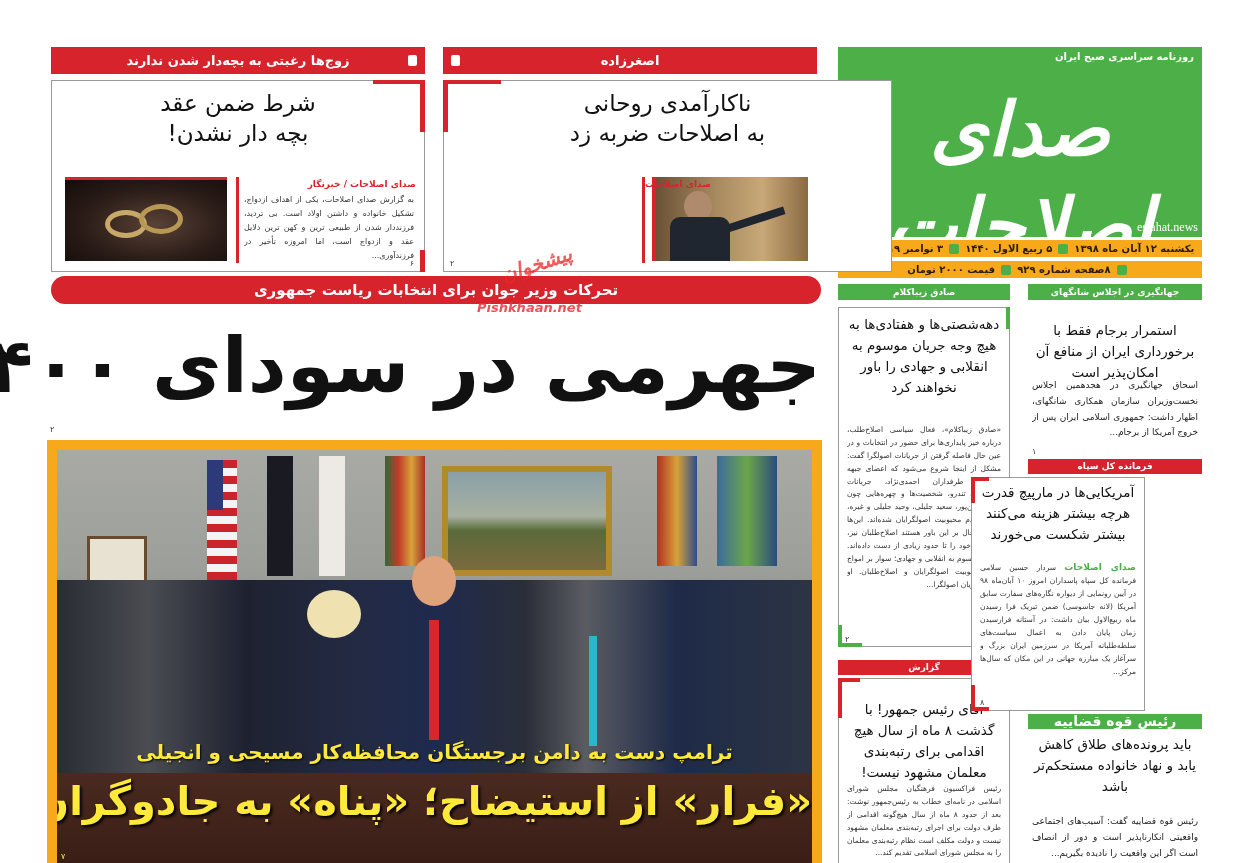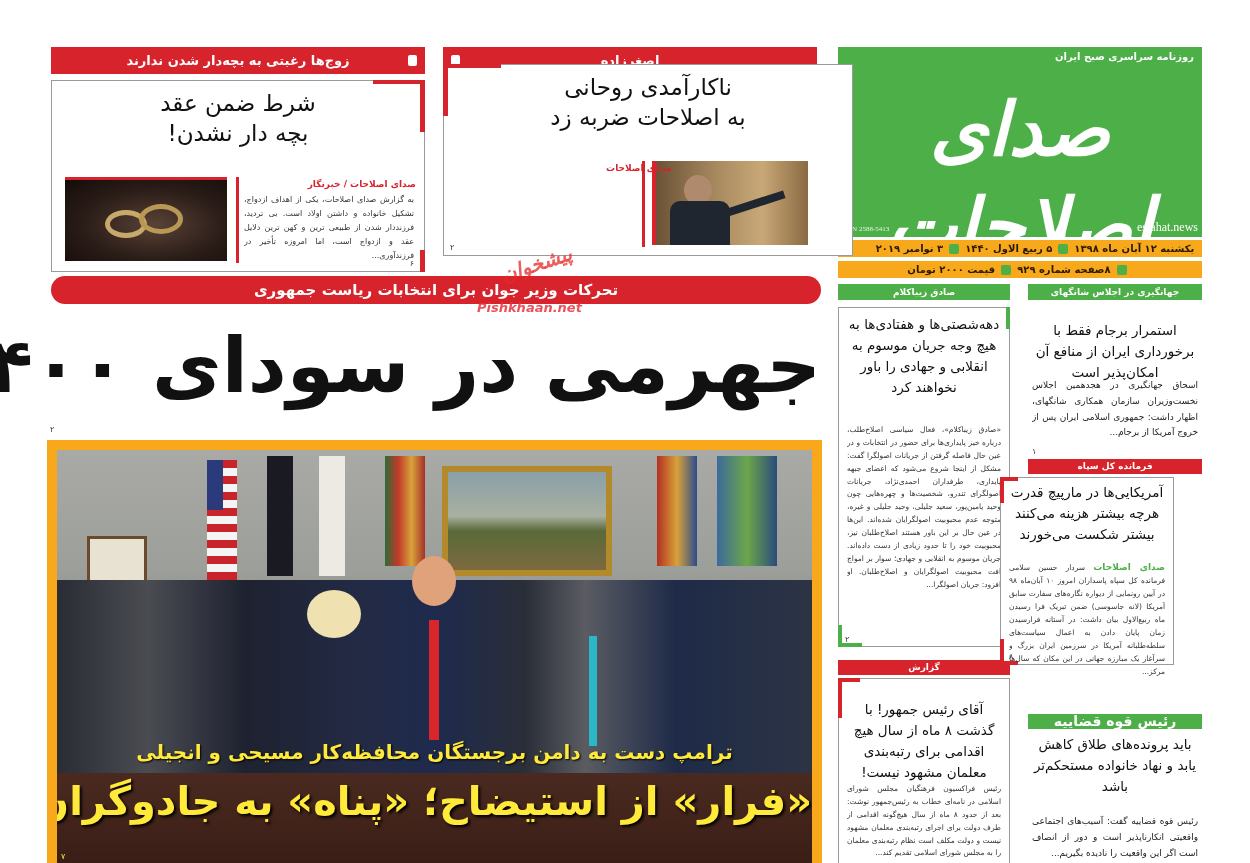--- a/index.html
+++ b/index.html
@@ -35,21 +35,21 @@
   <span>یکشنبه ۱۲ آبان ماه ۱۳۹۸</span><span class="dot"></span><span>۵ ربیع الاول ۱۴۴۰</span><span class="dot"></span><span>۳ نوامبر ۲۰۱۹</span>
 </div>
 <div class="abs orange" style="left:838px; top:261px; width:364px; height:17px; font-size:10px; font-weight:bold; color:#2a1a00; text-align:center; line-height:17px; white-space:nowrap;">
   <span class="dot"></span><span>۸صفحه شماره ۹۲۹</span><span class="dot"></span><span>قیمت ۲۰۰۰ تومان</span>
 </div>
 
 <div class="abs red barlabel" style="left:443px; top:47px; width:374px; height:27px; font-size:13px; line-height:27px;">
   <span class="sq abs" style="left:8px; top:8px;"></span>
   <span>اصغرزاده</span>
 </div>
-<div class="abs box" style="left:443px; top:64px; width:410px; height:192px;">
+<div class="abs box" style="left:443px; top:80px; width:449px; height:192px;">
   <div class="corner-h" style="left:-1px; top:-1px; width:58px;"></div>
   <div class="corner-r" style="left:-1px; top:-1px; height:52px; width:5px;"></div>
   <div class="headline abs" style="left:30px; right:30px; top:8px; font-size:23px;">
     <div>ناکارآمدی روحانی</div>
     <div>به اصلاحات ضربه زد</div>
   </div>
   <div class="abs photo" style="left:208px; top:96px; width:156px; height:84px; background:linear-gradient(90deg,#6b5236 0%,#a88a60 40%,#c8a877 70%,#8a6a42 100%); border-left:4px solid #d7232c;">
     <div class="abs" style="left:28px; top:14px; width:28px; height:30px; border-radius:50%; background:#b08a6c;"></div>
     <div class="abs" style="left:14px; top:40px; width:60px; height:44px; background:#1f2630; border-radius:10px 10px 0 0;"></div>
     <div class="abs" style="left:60px; top:40px; width:70px; height:8px; background:#1f2630; transform:rotate(-18deg);"></div>
@@ -145,21 +145,21 @@
 </div>
 <div class="abs" style="left:1028px; top:302px; width:174px; height:154px;">
   <div class="headline abs" style="left:4px; right:4px; top:2px; font-size:13.5px; line-height:1.55;margin-top:16px;">استمرار برجام فقط با برخورداری ایران از منافع آن امکان‌پذیر است</div>
   <div class="abs lead" style="left:4px; right:4px; top:76px; height:70px; overflow:hidden; font-size:9px; line-height:1.75; color:#222;">اسحاق جهانگیری در هجدهمین اجلاس نخست‌وزیران سازمان همکاری شانگهای، اظهار داشت: جمهوری اسلامی ایران پس از خروج آمریکا از برجام...</div>
   <div class="pgnum" style="left:4px; bottom:0;">۱</div>
 </div>
 
 <div class="abs red barlabel" style="left:1028px; top:459px; width:174px; height:15px; font-size:9px; line-height:15px;">
   <span>فرمانده کل سپاه</span>
 </div>
-<div class="abs box" style="left:1000px; top:477px; width:174px; height:188px;">
+<div class="abs box" style="left:971px; top:477px; width:174px; height:234px;">
   <div class="corner-h" style="left:-1px; top:-1px; width:18px;"></div>
   <div class="corner-r" style="left:-1px; top:-1px; height:26px; width:4px;"></div>
   <div class="corner-h" style="left:-1px; bottom:-1px; width:18px;"></div>
   <div class="corner-r" style="left:-1px; bottom:-1px; height:26px; width:4px;"></div>
   <div class="headline abs" style="left:6px; right:6px; top:4px; font-size:13.5px; line-height:1.55;">آمریکایی‌ها در مارپیچ قدرت هرچه بیشتر هزینه می‌کنند بیشتر شکست می‌خورند</div>
   <div class="abs lead" style="left:8px; right:8px; top:82px; height:136px; overflow:hidden; font-size:7.5px; line-height:1.72;">
     <span class="byline" style="color:#4caf47;">صدای اصلاحات</span>
     <span>سردار حسین سلامی فرمانده کل سپاه پاسداران امروز ۱۰ آبان‌ماه ۹۸ در آیین رونمایی از دیواره نگاره‌های سفارت سابق آمریکا (لانه جاسوسی) ضمن تبریک فرا رسیدن ماه ربیع‌الاول بیان داشت: در آستانه فرارسیدن زمان پایان دادن به اعمال سیاست‌های سلطه‌طلبانه آمریکا در سرزمین ایران بزرگ و سرآغاز یک مبارزه جهانی در این مکان که سال‌ها مرکز...</span>
   </div>
   <div class="pgnum" style="left:8px; bottom:3px;">۸</div>

